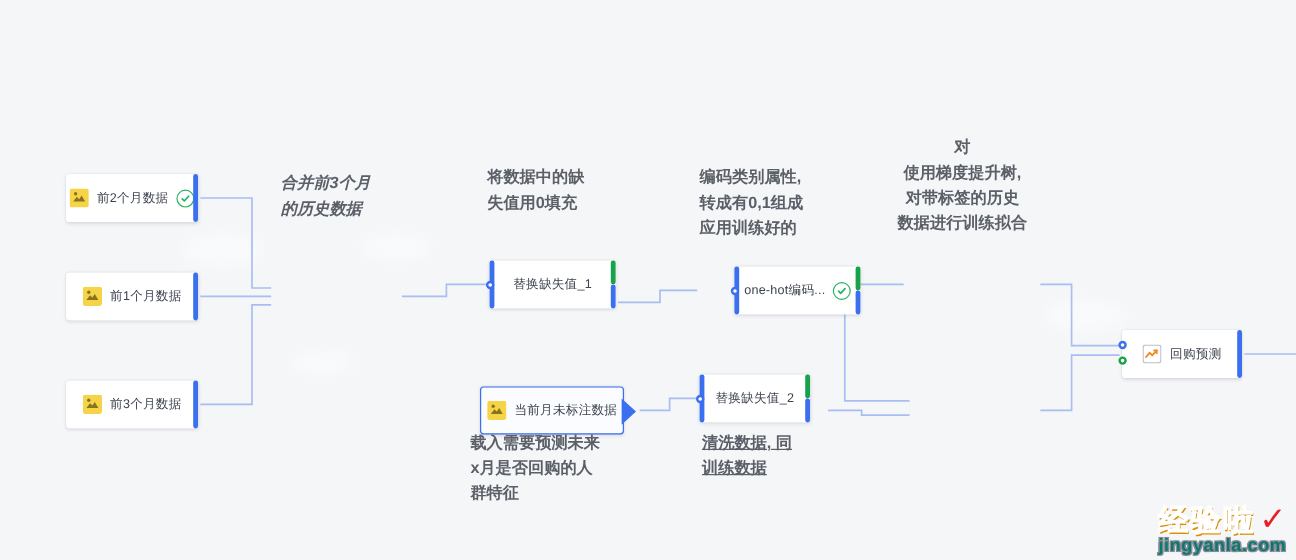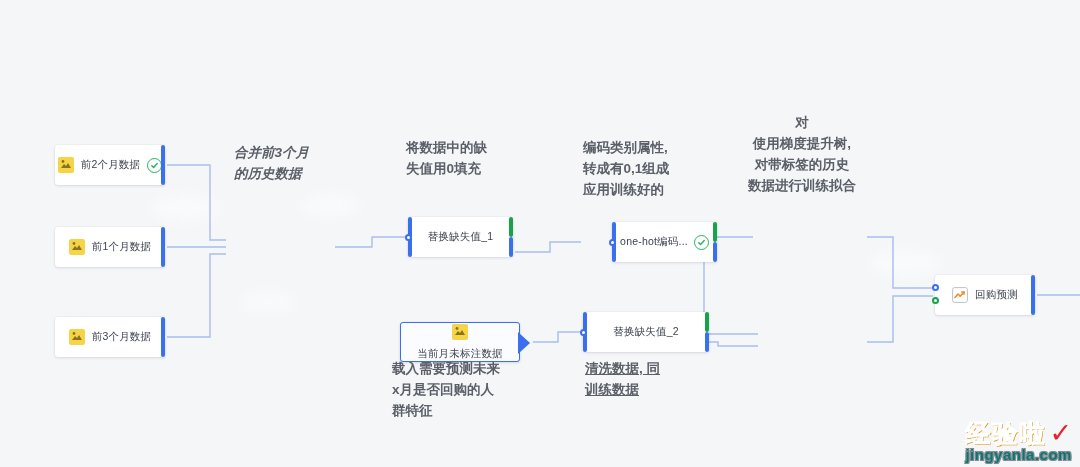--- a/index.html
+++ b/index.html
@@ -165,33 +165,33 @@
     <span class="chk">
       <svg viewBox="0 0 10 10">
           <path d="M2 5.2l2 2 4-4.4" stroke="#28b463" stroke-width="1.6" fill="none" stroke-linecap="round" stroke-linejoin="round"></path>
         </svg>
     </span>
     <span class="bar green r half-top"></span>
     <span class="bar blue r half-bot"></span>
   </div>
 
 
-  <div class="node sel" style="left:400px;top:322px;width:120px;padding:0 9px;gap:7px;flex-direction:column;">
+  <div class="node sel" style="left:400px;top:322px;width:120px;padding:0 9px;gap:7px;">
     <span class="ic">
       <svg viewBox="0 0 16 16">
           <rect x="0" y="0" width="16" height="16" rx="2" fill="#f5d547"></rect>
           <path d="M3 11l3-4 2 2 2-3 3 5z" fill="#8a7320"></path>
           <circle cx="5" cy="4.5" r="1.4" fill="#8a7320"></circle>
         </svg>
     </span>
     <span class="label">当前月未标注数据</span>
     <span class="arrowport"></span>
   </div>
 
-  <div class="node" style="left:583px;top:312px;width:126px;justify-content:center;">
+  <div class="node" style="left:583px;top:312px;width:92px;justify-content:center;">
     <span class="bar blue l"></span>
     <span class="port l" style="top:16.5px;left:-3px;"></span>
     <span class="label">替换缺失值_2</span>
     <span class="bar green r half-top"></span>
     <span class="bar blue r half-bot"></span>
   </div>
 
 
   <div class="node" style="left:935px;top:275px;width:100px;padding:0 25px;gap:7px;">
     <span class="port l" style="top:9px;left:-3px;"></span>

